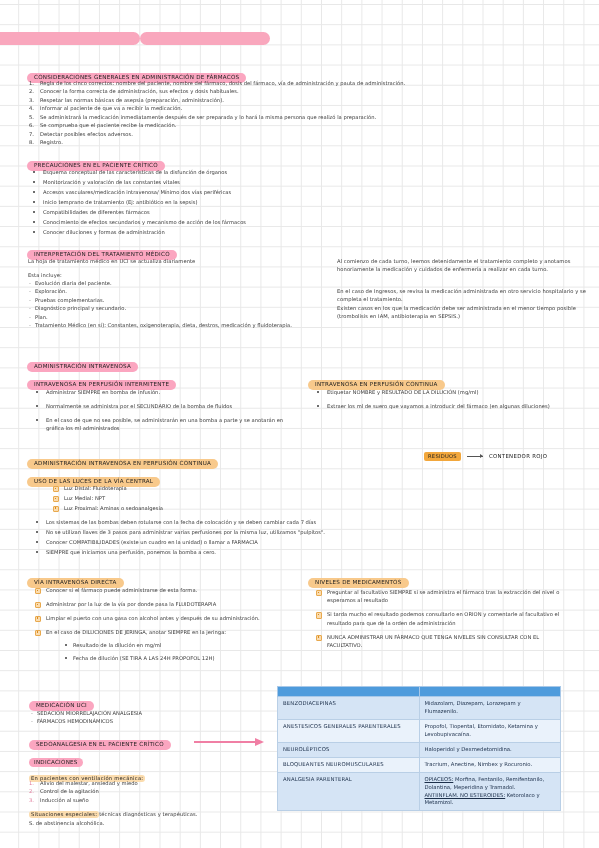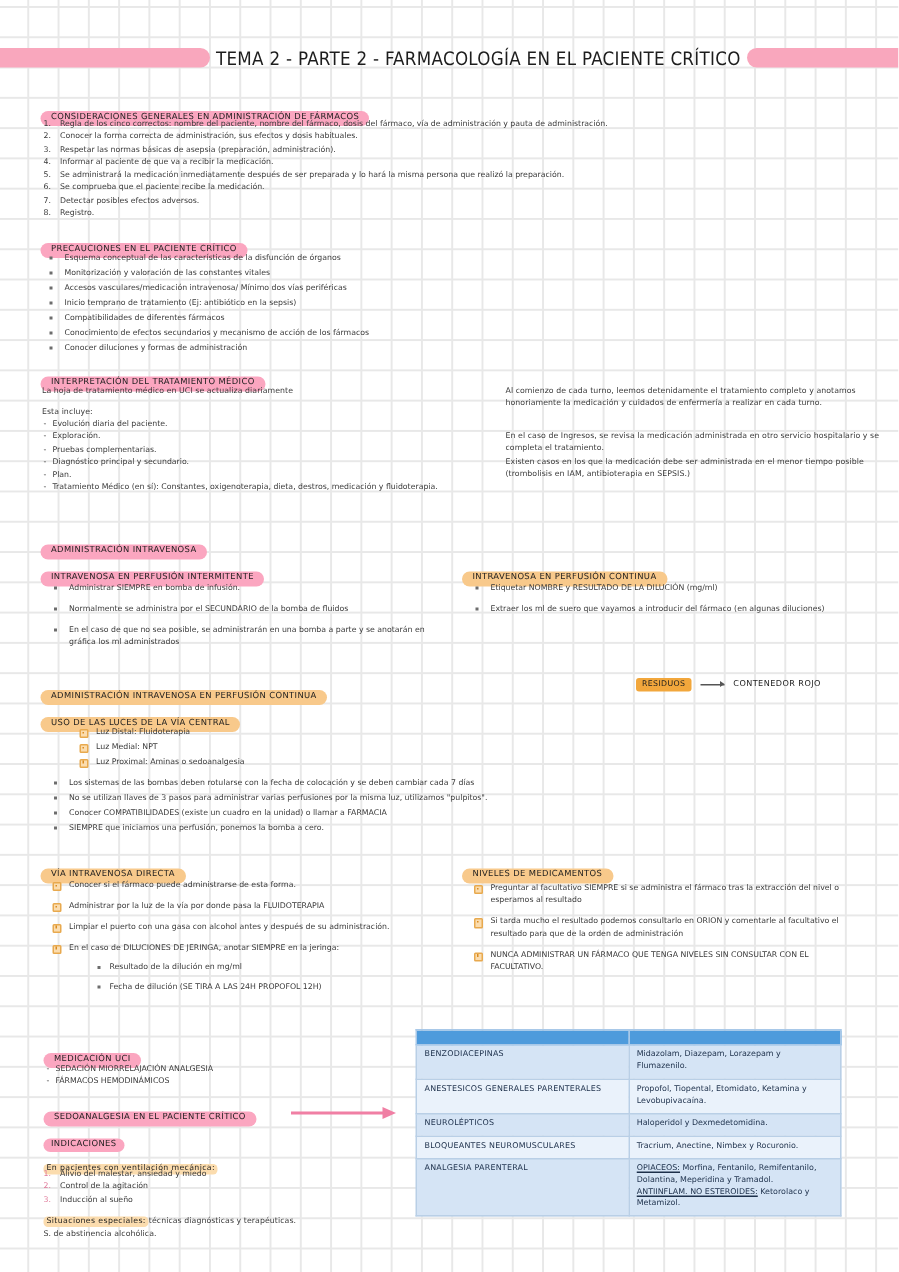--- a/index.html
+++ b/index.html
@@ -213,21 +213,20 @@
   .med-table tr:nth-child(even) td { background: #d5e4f5; }
   .med-table .u { text-decoration: underline; }
 </style>
 </head>
 <body>
 
 <div id="page">
 
   <div class="title-row">
     <div class="title-bar left"></div>
-    <div class="title-text">TEMA 2 - PARTE 2 - FARMACOLOGÍA EN EL PACIENTE CRÍTICO</div>
     <div class="title-bar right"></div>
   </div>
 
   <div class="blk" style="left:27px; top:64px;">
     <span class="hl pink">CONSIDERACIONES GENERALES EN ADMINISTRACIÓN DE FÁRMACOS</span>
   </div>
   <ol class="num blk" style="left:27px; top:79px; width:530px;">
     <li><span class="n">1.</span><span>Regla de los cinco correctos: nombre del paciente, nombre del fármaco, dosis del fármaco, vía de administración y pauta de administración.</span></li>
     <li><span class="n">2.</span><span>Conocer la forma correcta de administración, sus efectos y dosis habituales.</span></li>
     <li><span class="n">3.</span><span>Respetar las normas básicas de asepsia (preparación, administración).</span></li>

